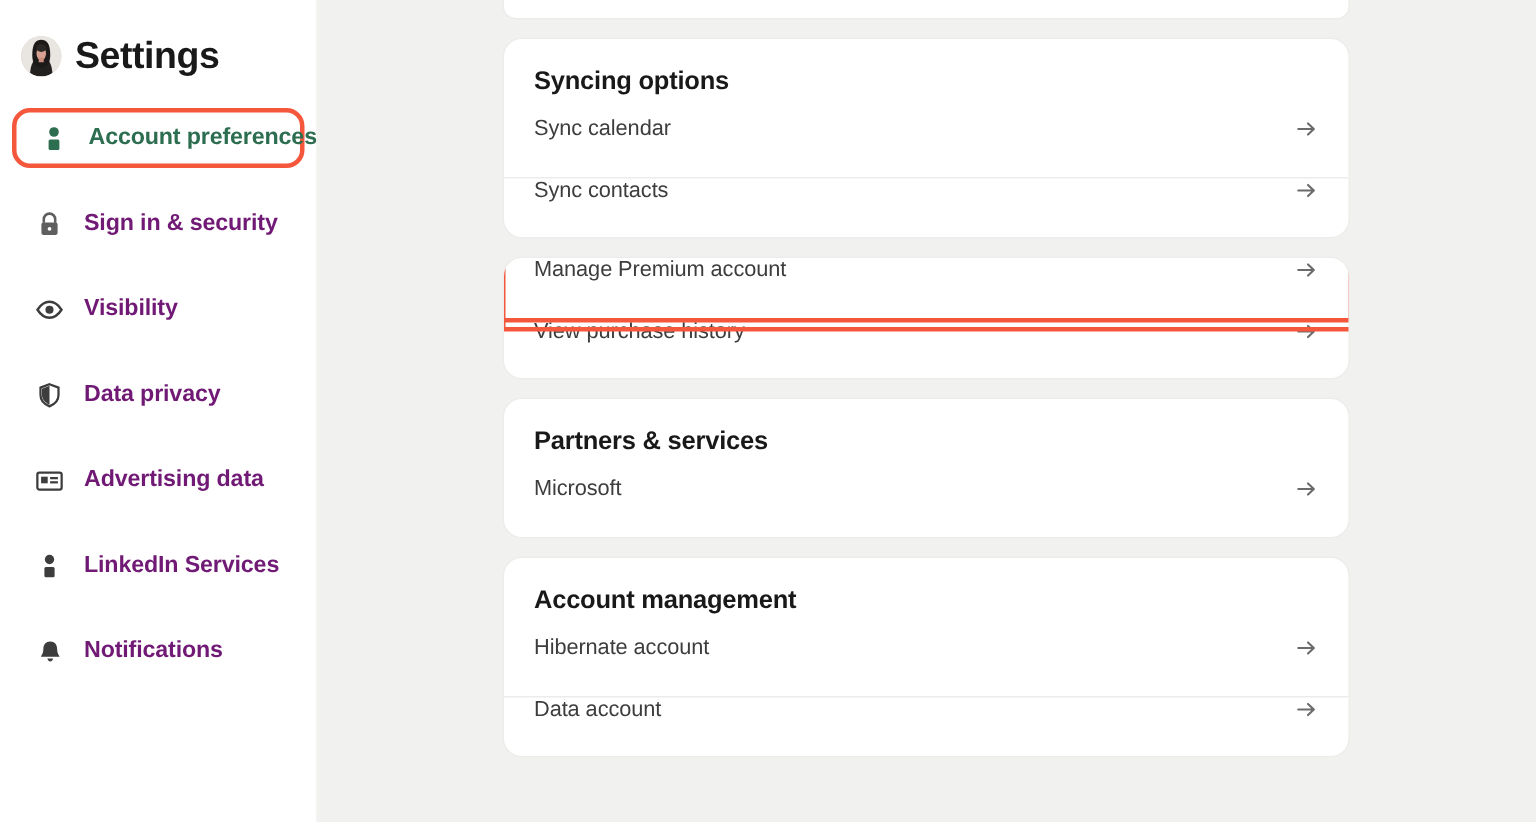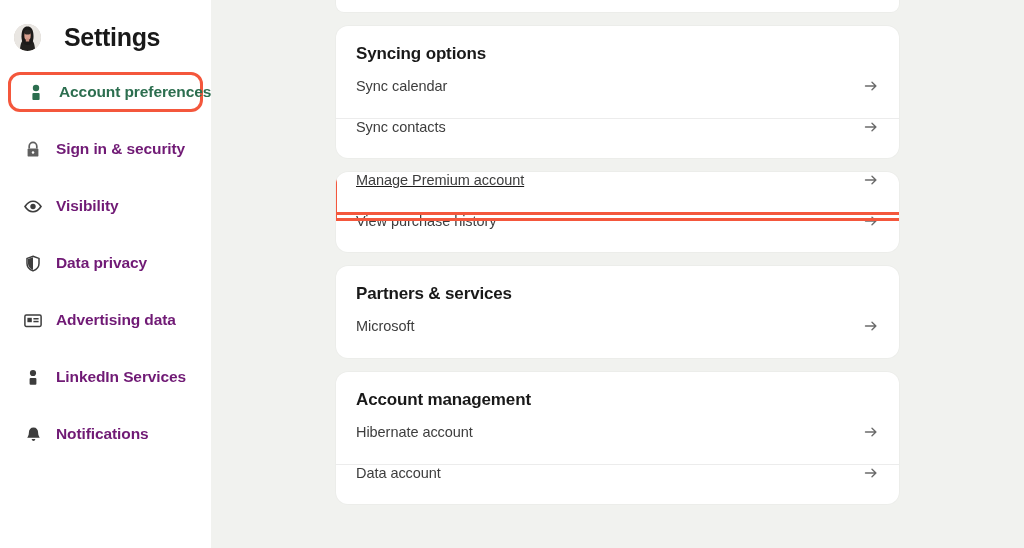--- a/index.html
+++ b/index.html
@@ -29,21 +29,21 @@
     min-width: 211px;
     height: 548px;
     background: #ffffff;
     padding: 0;
     position: relative;
   }
 
   .sidebar-header {
     display: flex;
     align-items: center;
-    gap: 23px;
+    gap: 9px;
     padding: 18px 0 0 14px;
     height: 56px;
   }
 
   .avatar {
     width: 27px;
     height: 27px;
     border-radius: 50%;
     overflow: hidden;
     flex: 0 0 27px;
@@ -172,21 +172,20 @@
     justify-content: center;
     color: #6b6b6b;
   }
   .arrow svg { display: block; }
 
   .row.highlighted {
     outline: 3px solid #f4573c;
     outline-offset: 0px;
     border-top: none;
     z-index: 3;
-    text-decoration: underline;
   }
   .row.highlighted::after {
     content: "";
     position: absolute;
     left: -2px;
     top: -3px;
     width: calc(100% + 6px);
     height: calc(100% + 6px);
     border: 3px solid #f4573c;
     pointer-events: none;

